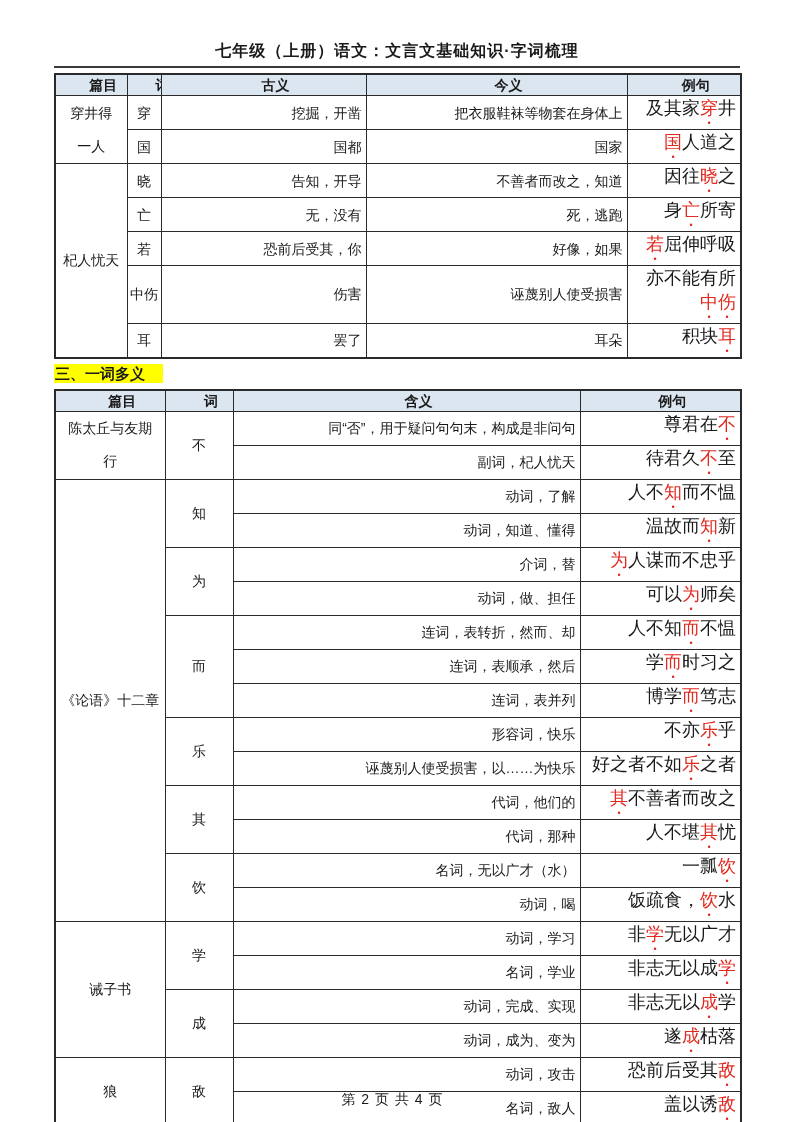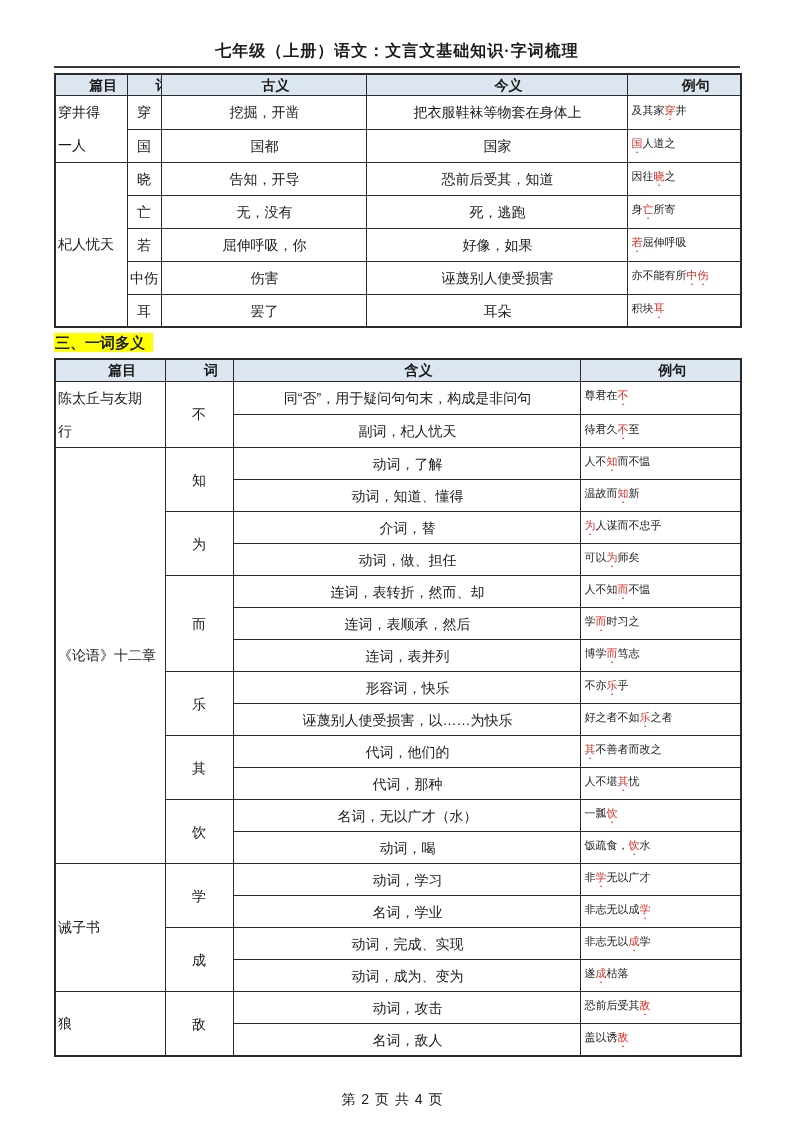--- a/index.html
+++ b/index.html
@@ -21,35 +21,35 @@
     border: 1px solid #2a2a2a; padding: 1px 4px;
     font-size: 14px; line-height: 1.3; overflow: hidden;
   }
   thead th {
     background: var(--header-bg, #dce6f1); font-weight: bold;
     text-align: center; height: 18px; padding-left: 28px;
   }
   .t1 tbody td { height: 33px; }
   .t2 tbody td { height: 32px; }
 
-  .passage-cell { text-align: left; vertical-align: middle; white-space: pre-line; line-height: 2.35; padding: 0 2px; }
+  .passage-cell { text-align: center; vertical-align: middle; white-space: pre-line; line-height: 2.35; padding: 0 2px; }
   .word-cell    { text-align: center; vertical-align: middle; padding: 0 1px; }
-  .meaning-cell { text-align: center;   vertical-align: middle; padding-left: 6px; }
-  .example-cell { text-align: left;   vertical-align: middle; font-size: 11px; padding-left: 4px; }
+  .meaning-cell { text-align: right;   vertical-align: middle; padding-left: 6px; }
+  .example-cell { text-align: right;   vertical-align: middle; font-size: 18px; padding-left: 4px; }
 
   .em-char {
     color: var(--red, #e02a20);
     -webkit-text-emphasis: dot var(--red, #e02a20);
     -webkit-text-emphasis-position: under right;
     text-emphasis: dot var(--red, #e02a20);
     text-emphasis-position: under right;
   }
 
   .section-heading { margin: 4px 0 0 0; font-size: 15px; font-weight: bold; line-height: 21px; }
-  .hl { background: var(--yellow, #ffff00); padding: 1px 8px 1px 1px; }
+  .hl { background: var(--yellow, #ffff00); padding: 1px 18px 1px 1px; }
 
   .footer {
     position: absolute; left: 0; right: 8px; bottom: 26px;
     text-align: center; font-size: 14px; letter-spacing: 1px;
   }
 </style>
 </head>
 <body>
 
 <div class="page">
@@ -87,32 +87,32 @@
         <tr>
           <td class="word-cell">国</td>
           <td class="meaning-cell">国都</td>
           <td class="meaning-cell">国家</td>
           <td class="example-cell"><span class="em-char">国</span>人道之</td>
         </tr>
         <tr>
           <td class="passage-cell" rowspan="5">杞人忧天</td>
           <td class="word-cell">晓</td>
           <td class="meaning-cell">告知，开导</td>
-          <td class="meaning-cell">恐前后受其，知道</td>
+          <td class="meaning-cell">不善者而改之，知道</td>
           <td class="example-cell">因往<span class="em-char">晓</span>之</td>
         </tr>
         <tr>
           <td class="word-cell">亡</td>
           <td class="meaning-cell">无，没有</td>
           <td class="meaning-cell">死，逃跑</td>
           <td class="example-cell">身<span class="em-char">亡</span>所寄</td>
         </tr>
         <tr>
           <td class="word-cell">若</td>
-          <td class="meaning-cell">屈伸呼吸，你</td>
+          <td class="meaning-cell">恐前后受其，你</td>
           <td class="meaning-cell">好像，如果</td>
           <td class="example-cell"><span class="em-char">若</span>屈伸呼吸</td>
         </tr>
         <tr>
           <td class="word-cell">中伤</td>
           <td class="meaning-cell">伤害</td>
           <td class="meaning-cell">诬蔑别人使受损害</td>
           <td class="example-cell">亦不能有所<span class="em-char">中伤</span></td>
         </tr>
         <tr>

